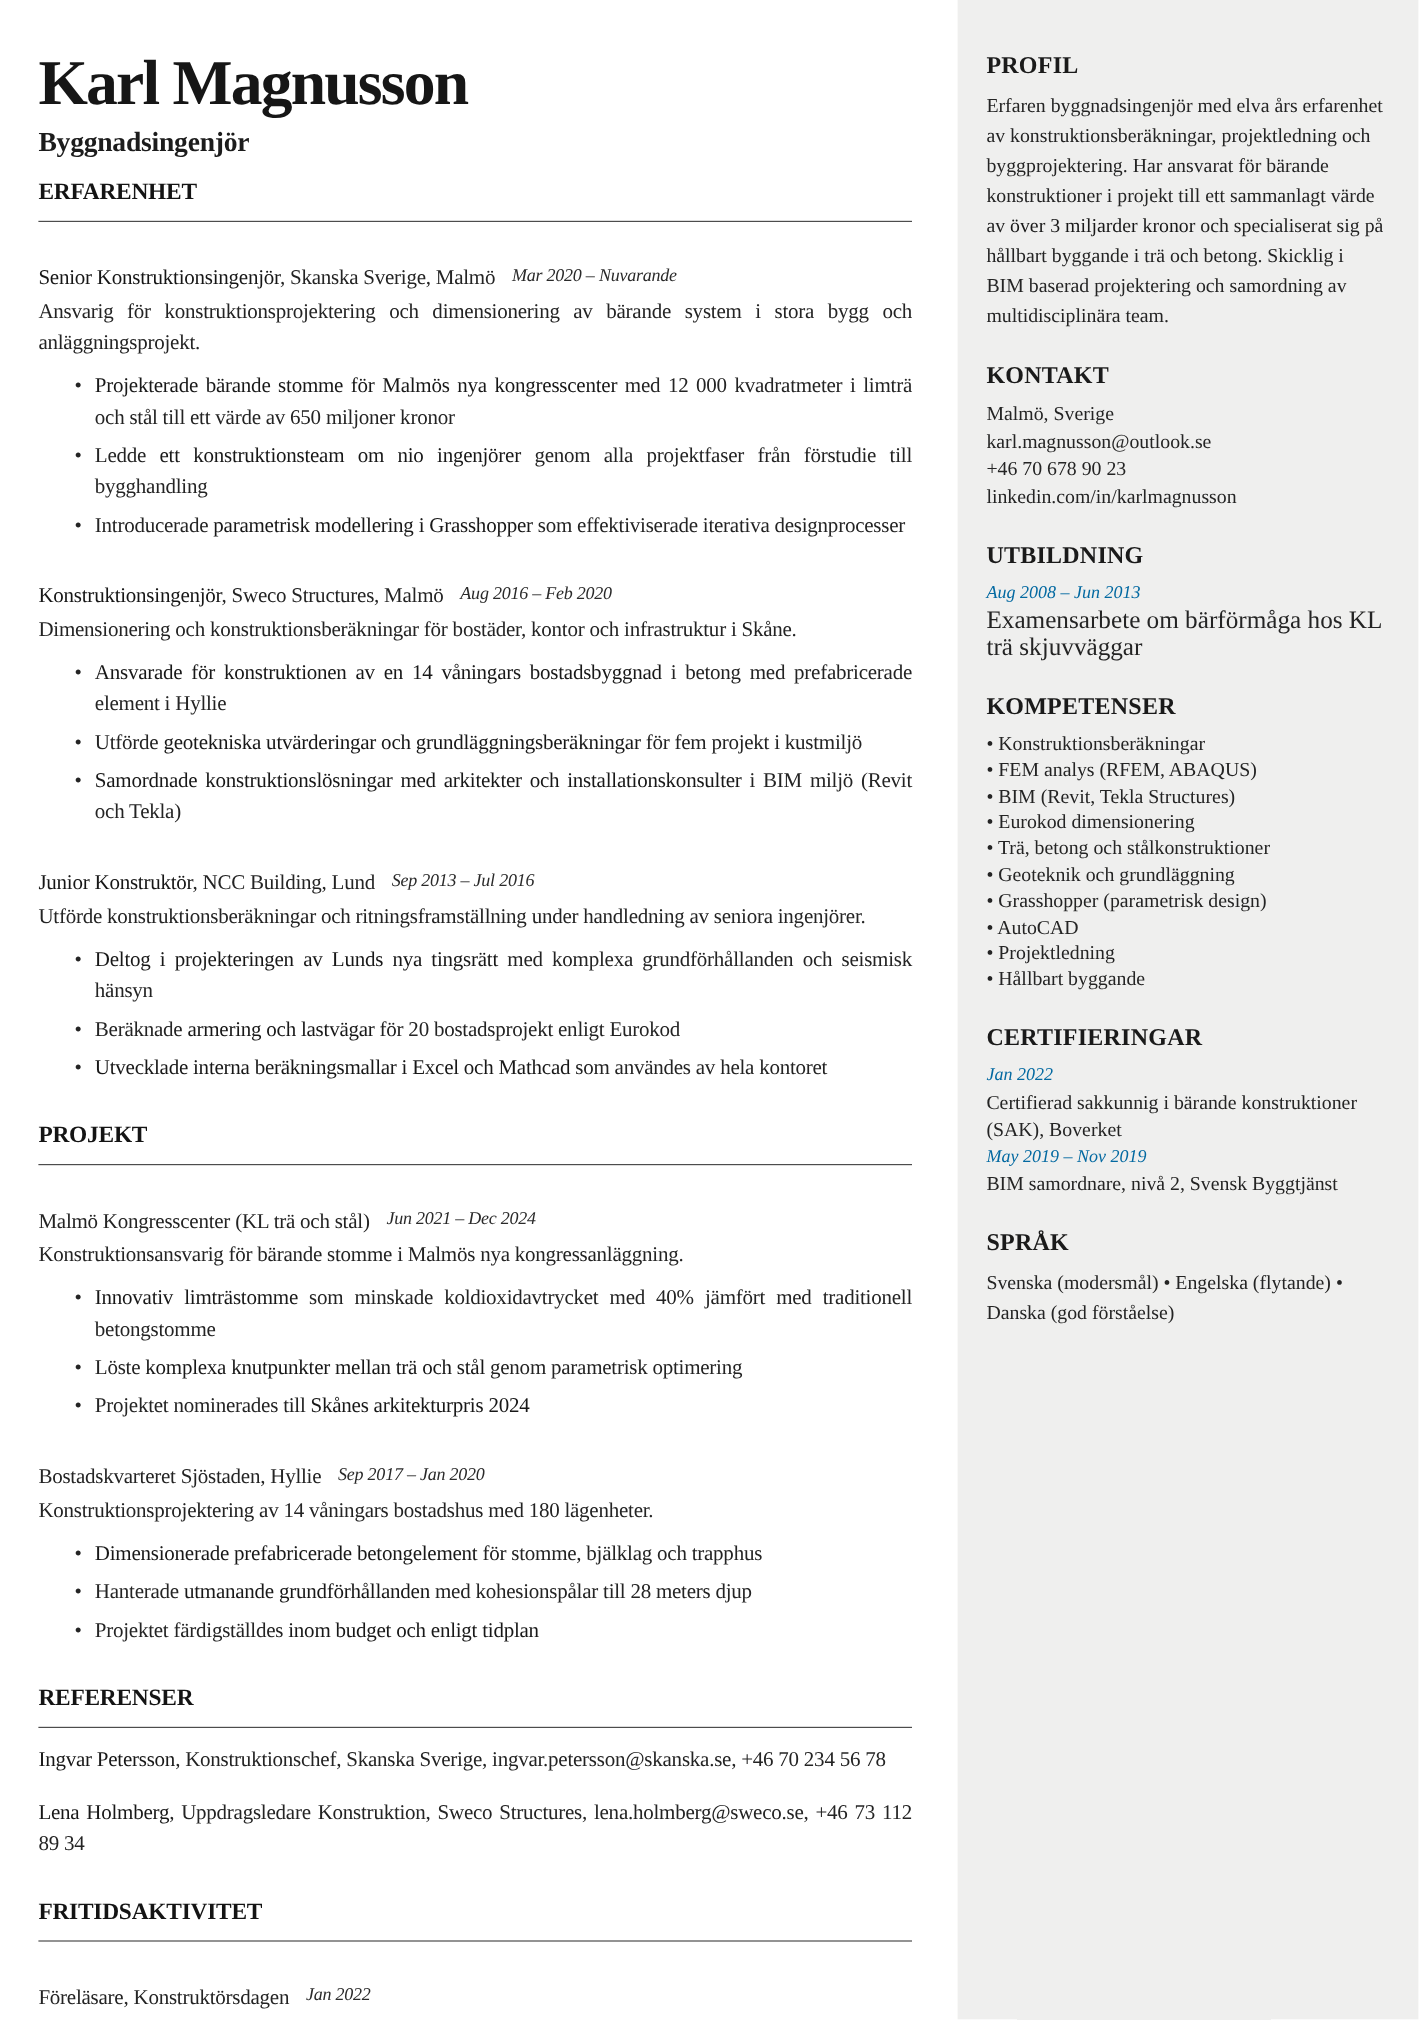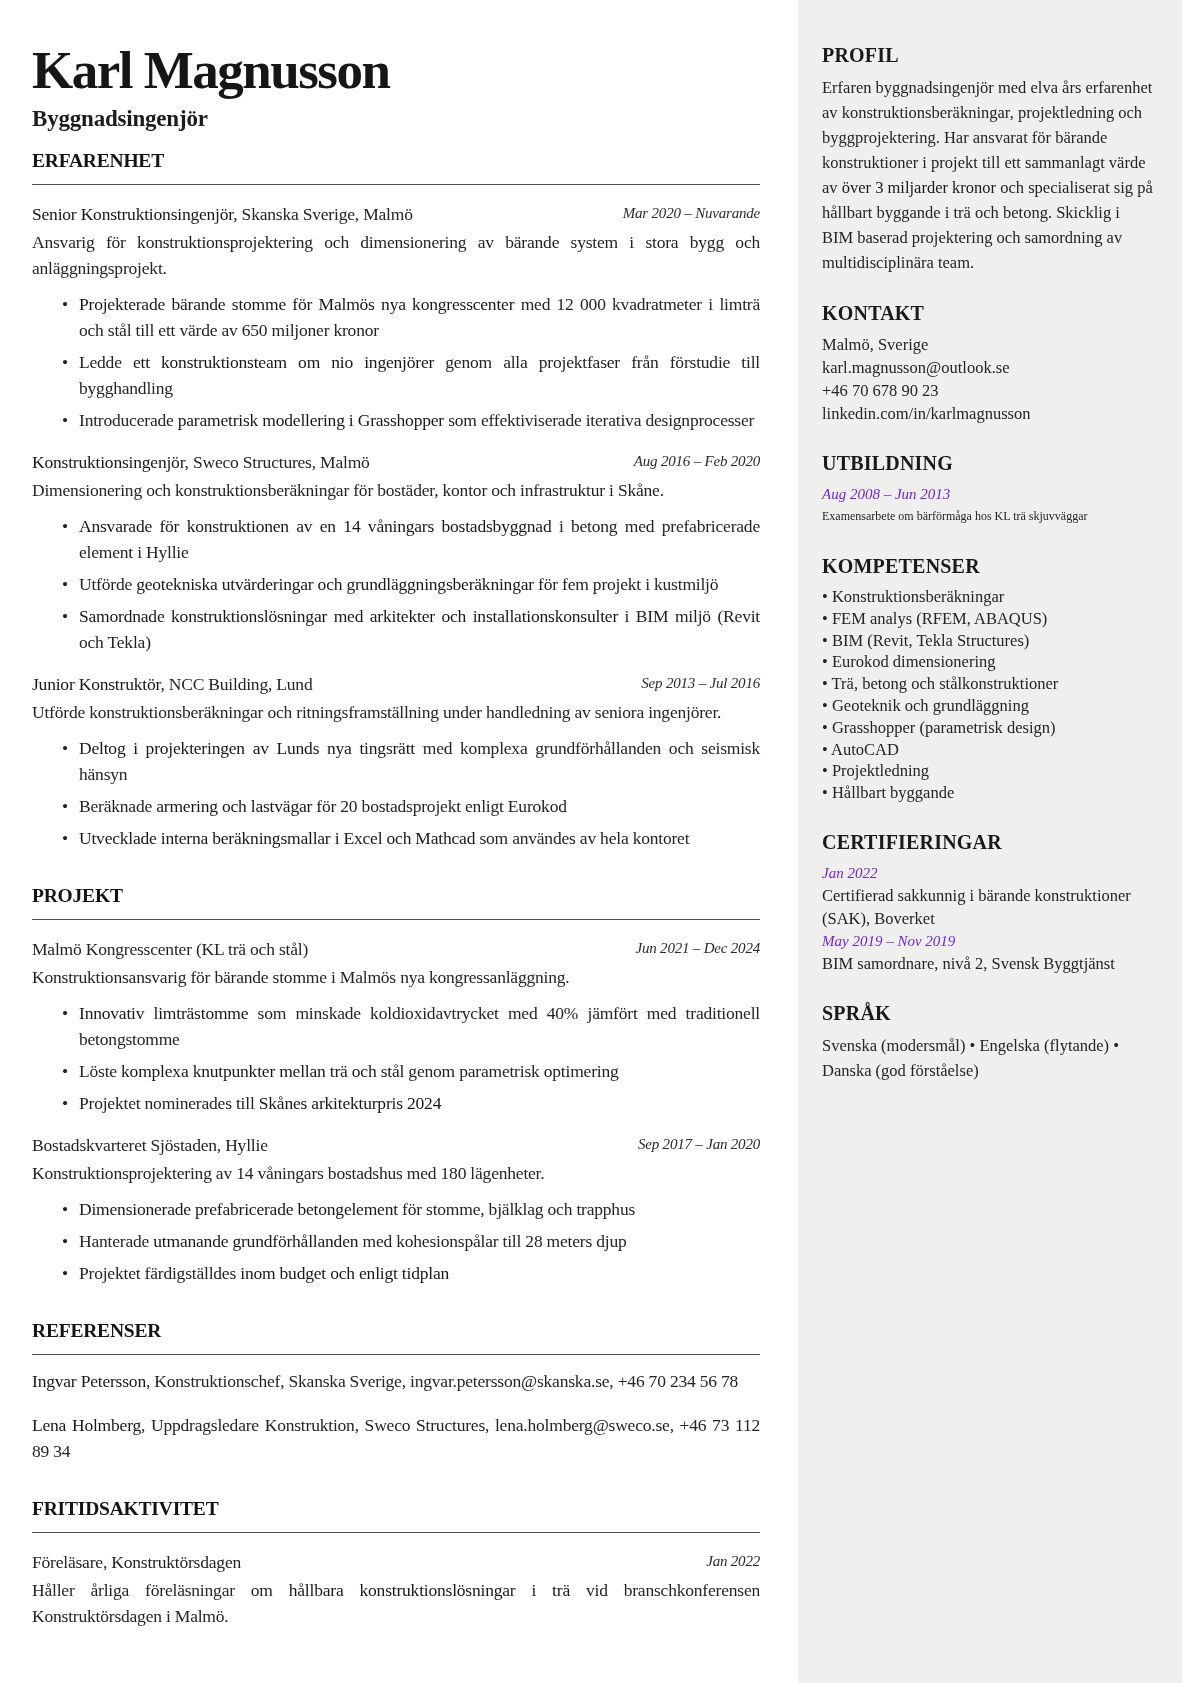--- a/index.html
+++ b/index.html
@@ -20,21 +20,21 @@
   }
   .subtitle { font-size:23px; font-weight:bold; margin-top:9px; color:#1c1c1c; }
 
   h2.section {
     font-size:19.5px; font-weight:bold; color:#141414; letter-spacing:-0.2px;
     margin:34px 0 0 0; padding-bottom:12px; border-bottom:1.5px solid #4d4d4d;
   }
   h2.section.first { margin-top:18px; }
 
   .entry { margin-top:17px; }
-  .entry-head { display:flex; justify-content:space-between; align-items:flex-start; gap:14px; }
+  .entry-head { display:flex; justify-content:flex-start; align-items:flex-start; gap:14px;margin-top:34px; }
   .entry-title { font-size:17.5px; line-height:24px; }
   .entry-title strong { color:#161616; }
   .entry-date { font-size:15px; font-style:italic; white-space:nowrap; padding-top:3px; color:#2a2a2a; }
   .entry-desc { font-size:17.5px; line-height:26px; text-align:justify; margin:3px 0 0 0; }
 
   ul.bullets { list-style:none; margin:10px 0 0 28px; padding:0; }
   ul.bullets li {
     position:relative; padding-left:19px; margin-bottom:6px;
     font-size:17.5px; line-height:26px; text-align:justify;
   }
@@ -45,23 +45,23 @@
 
   
   .sidebar {
     position:absolute; left:798px; top:0; width:384px; height:1683px;
     background:#efefee; padding:44px 28px 0 24px; box-sizing:border-box;
   }
   .side-section { margin-bottom:27px; }
   h3.side-heading { font-size:20px; font-weight:bold; color:#1a1a1a; margin:0 0 8px 0; letter-spacing:0.2px; }
   .side-text { font-size:16.5px; line-height:25px; margin:0; }
   .contact-line { font-size:16.5px; line-height:23px; }
-  .side-date { font-size:15px; font-style:italic; line-height:22px; color:#6d28d9; }
+  .side-date { font-size:15px; font-style:italic; line-height:22px; color:#0369a1; }
   .side-item { font-size:16.5px; line-height:23px; }
-  .edu-thesis { font-size:12px; line-height:23px; }
+  .edu-thesis { font-size:21px; line-height:23px; }
   ul.skills { list-style:none; margin:0; padding:0; }
   ul.skills li { font-size:16.5px; line-height:21.8px; }
   ul.skills li::before { content:"• "; }
 </style>
 </head>
 <body>
 
 <div class="page">
 
   <div class="main">

